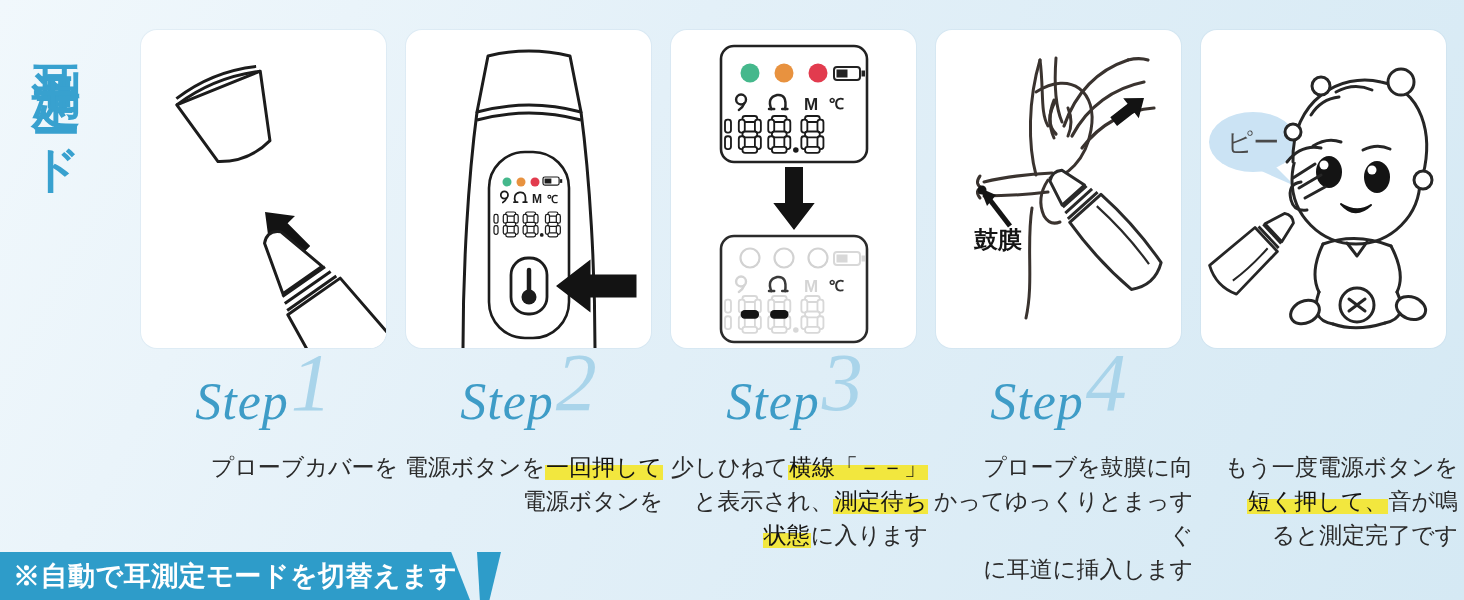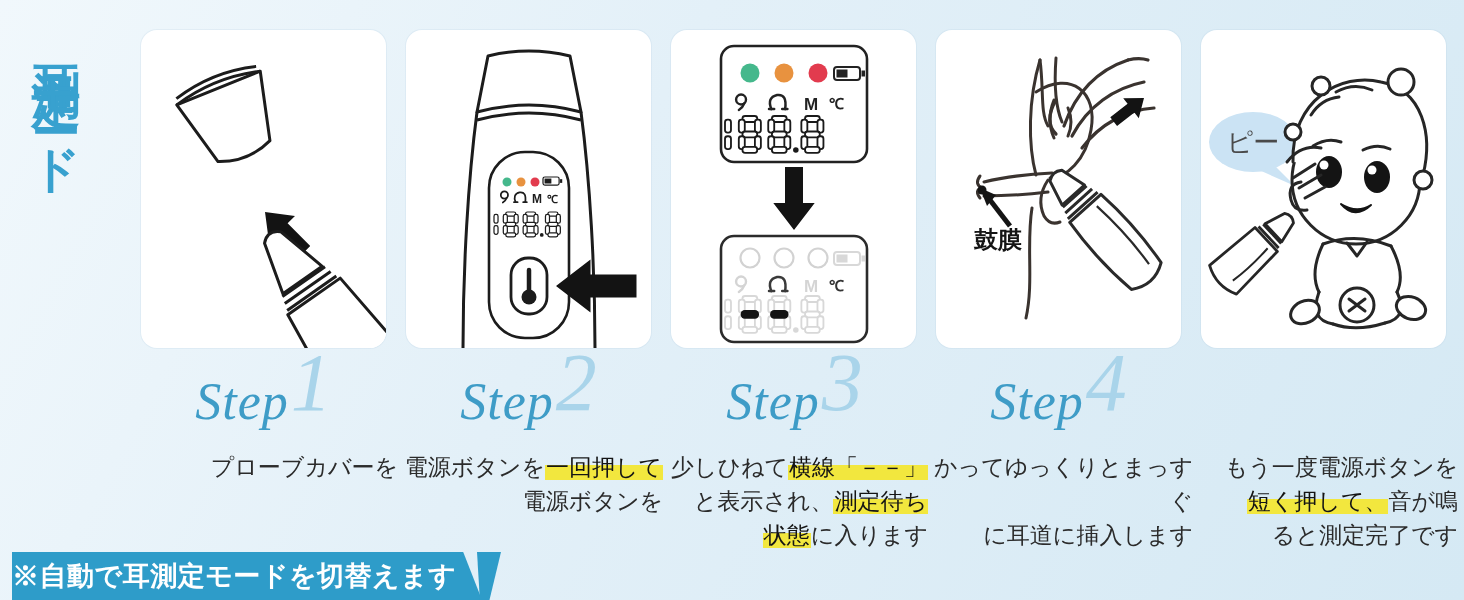--- a/index.html
+++ b/index.html
@@ -36,24 +36,24 @@
     position:absolute; top:450px; width:269px; text-align:right;
     font-size:23px; line-height:34px; color:#2b2b2b;
   }
   .c1{left:129px}.c2{left:394px}.c3{left:659px}.c4{left:924px}.c5{left:1189px}
   .hl{
     font-weight:400; color:#141414;
     background:linear-gradient(to bottom, transparent 42%, #F2E73E 42%);
     padding:0 1px;
   }
   .banner{
-    position:absolute; left:12px; top:552px; width:470px; height:48px;
+    position:absolute; left:0; top:552px; width:470px; height:48px;
     background:#2E9CC9; clip-path:polygon(0 0,96% 0,100% 100%,0 100%);
     color:#fff; font-size:27px; font-weight:700; line-height:48px;
-    padding-left:0; letter-spacing:.5px; white-space:nowrap;
+    padding-left:13px; letter-spacing:.5px; white-space:nowrap;
   }
   .banner-slash{
     position:absolute; left:477px; top:552px; width:24px; height:48px;
     background:#2E9CC9; clip-path:polygon(0 0,100% 0,52% 100%,12% 100%);
   }
   svg text{ font-family:"Liberation Sans", sans-serif; }
 </style>
 </head>
 <body>
 
@@ -319,20 +319,21 @@
   <div class="caption c2">
     <div><span>電源ボタンを</span><span class="hl">一回押して</span></div>
     <div><span>電源ボタンを</span></div>
   </div>
   <div class="caption c3">
     <div><span>少しひねて</span><span class="hl">横線「－－」</span></div>
     <div><span>と表示され、</span><span class="hl">測定待ち</span></div>
     <div><span class="hl">状態</span><span>に入ります</span></div>
   </div>
   <div class="caption c4">
+    <div><span>プローブを鼓膜に向</span></div>
     <div><span>かってゆっくりとまっすぐ</span></div>
     <div><span>に耳道に挿入します</span></div>
   </div>
   <div class="caption c5">
     <div><span>もう一度電源ボタンを</span></div>
     <div><span class="hl">短く押して、</span><span>音が鳴</span></div>
     <div><span>ると測定完了です</span></div>
   </div>
 
   <div class="banner">

